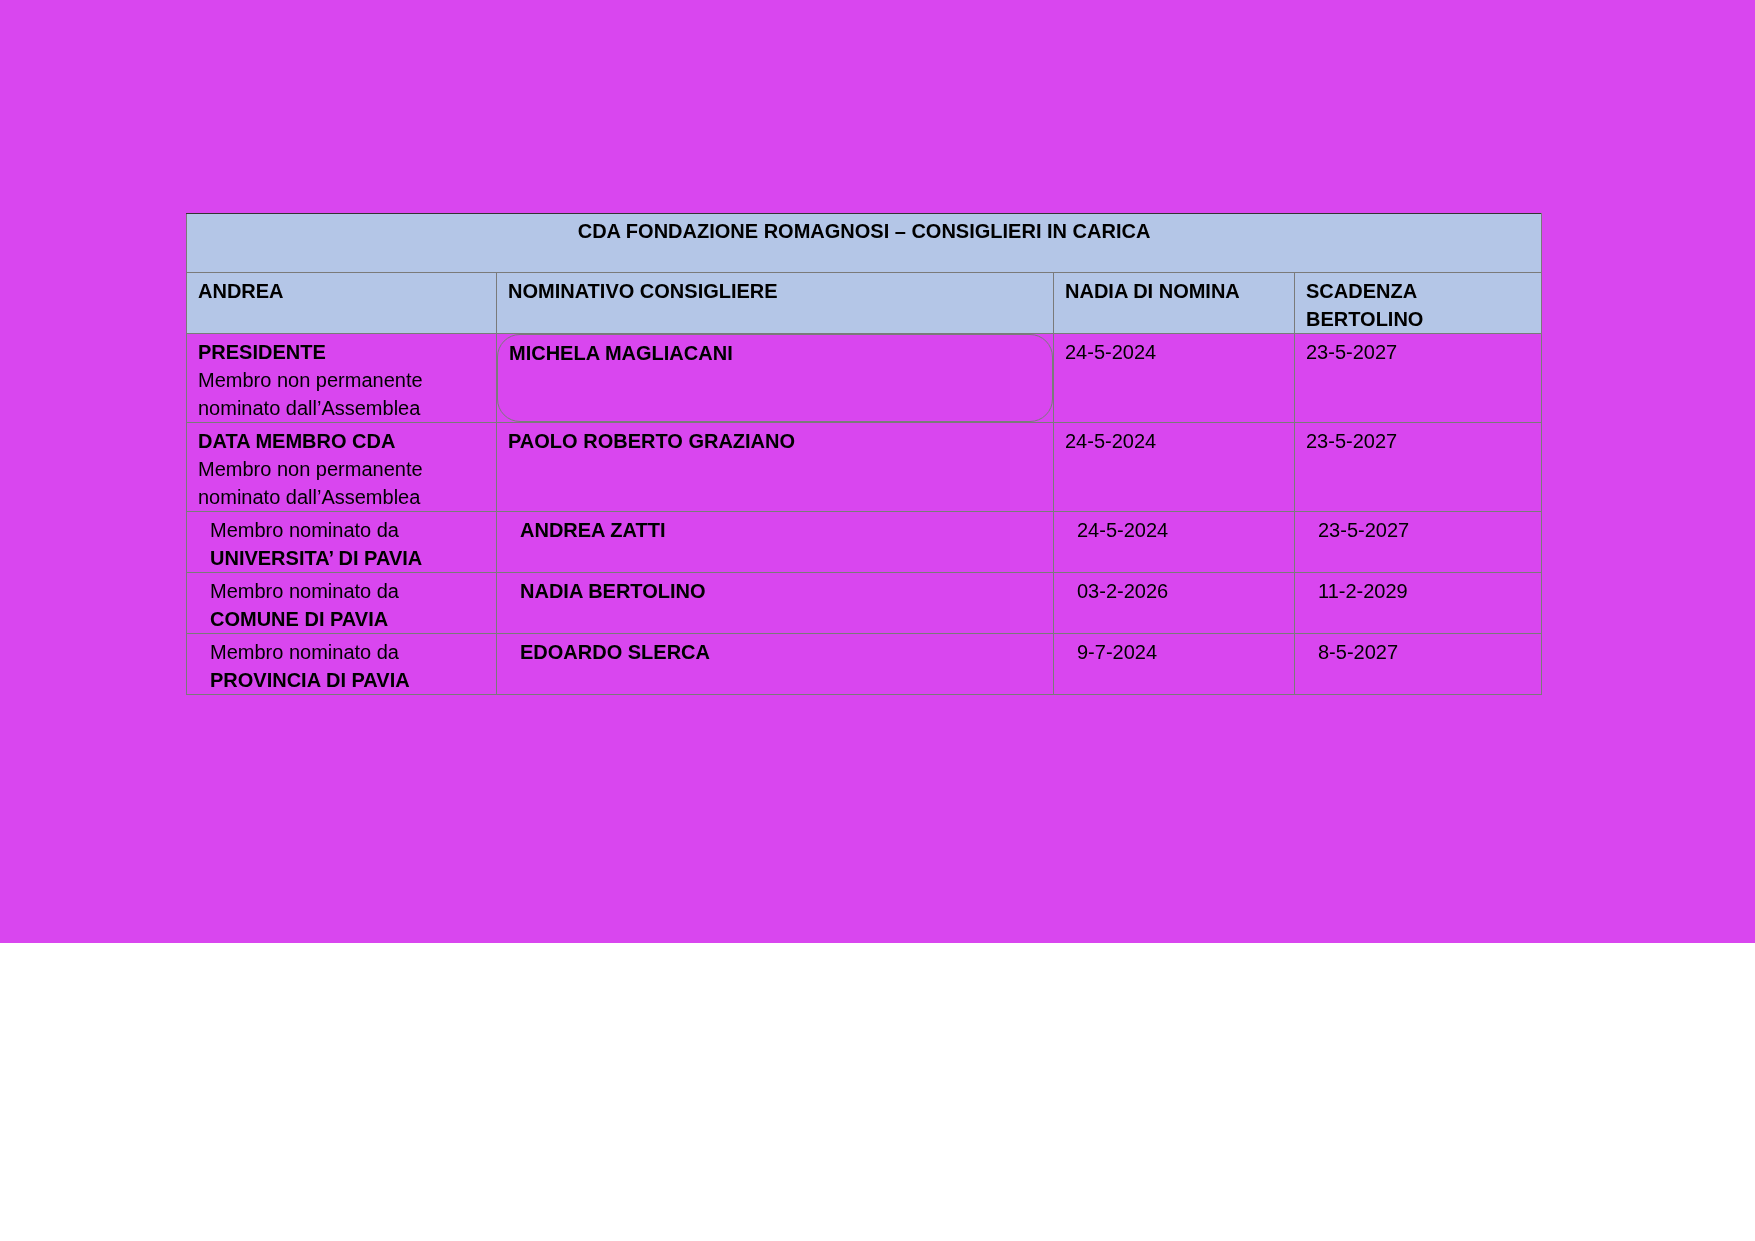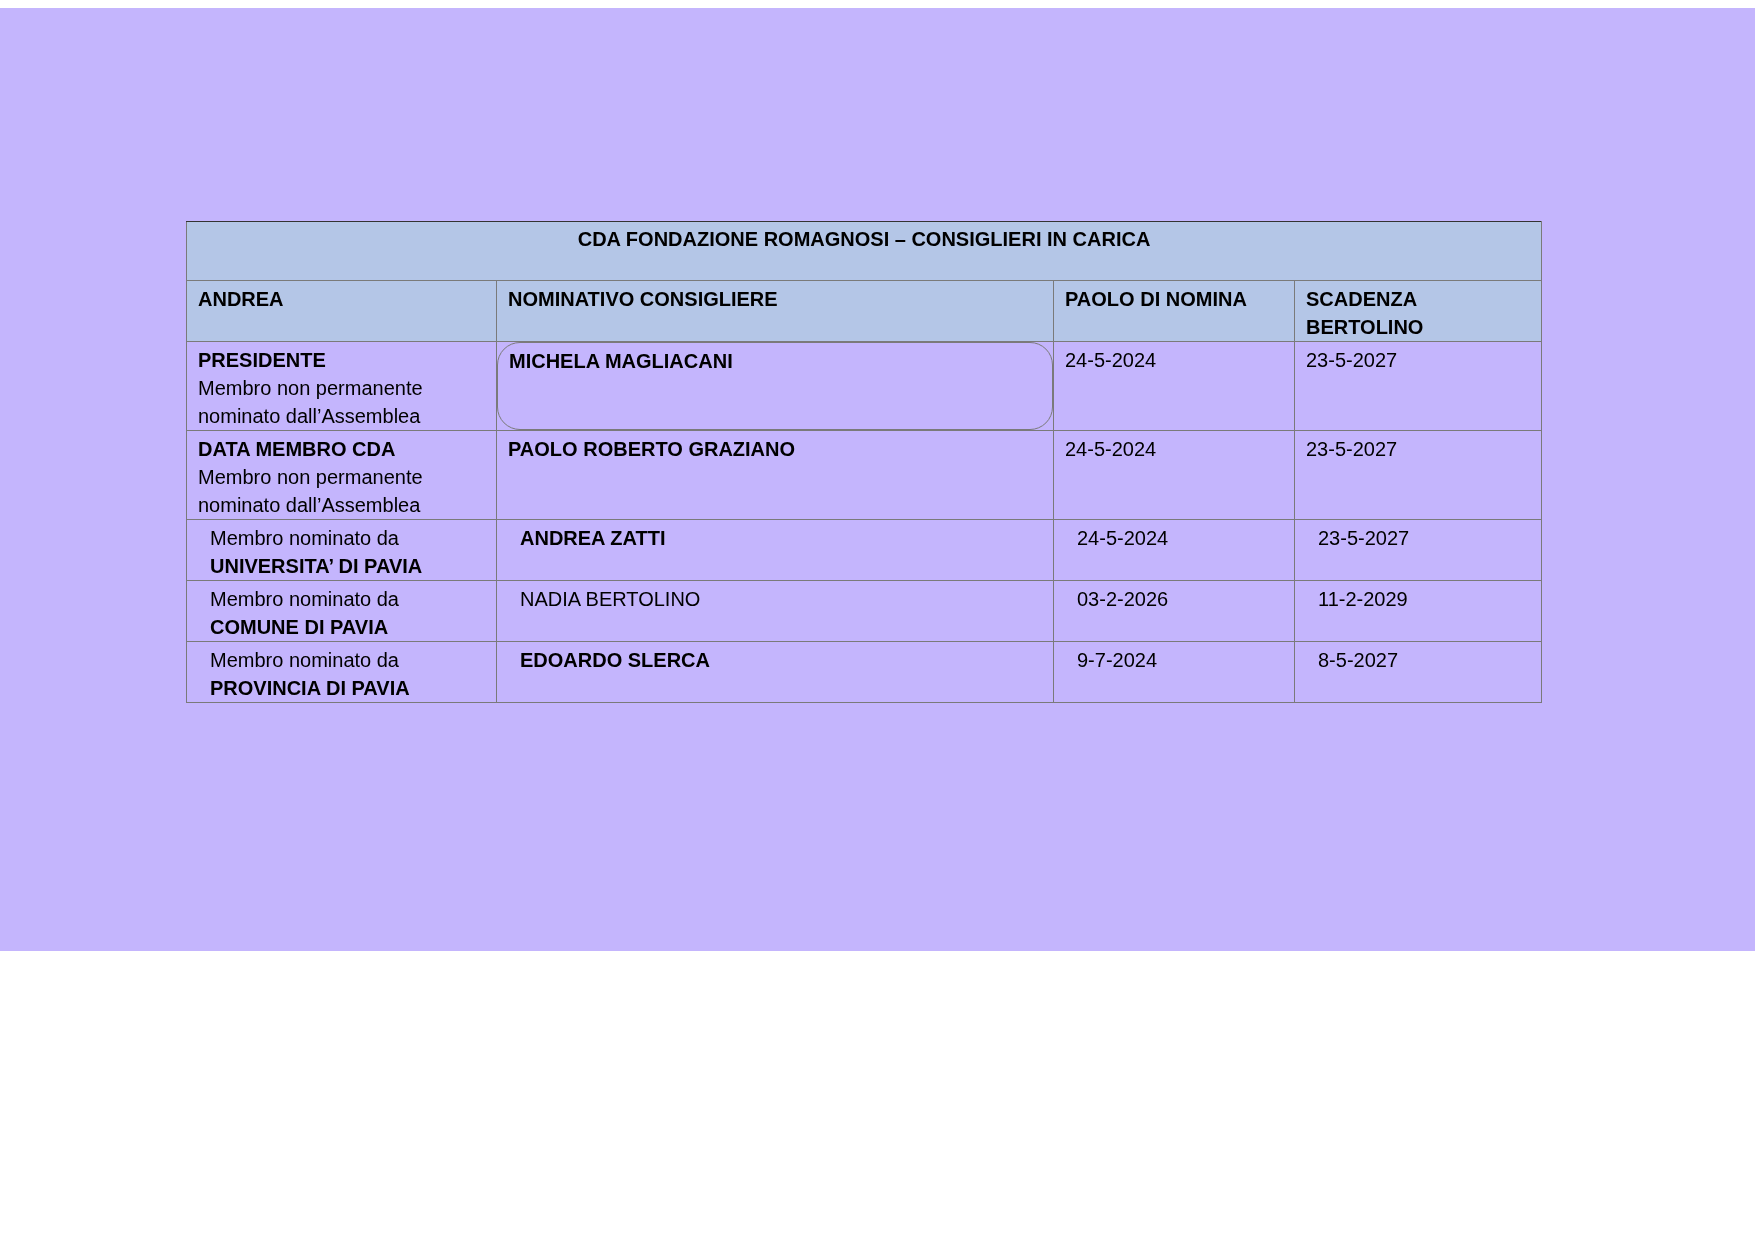--- a/index.html
+++ b/index.html
@@ -10,23 +10,23 @@
     body {
       width: 1755px;
       height: 1241px;
       position: relative;
       overflow: hidden;
       font-family: "Liberation Sans", "DejaVu Sans", sans-serif;
       color: #000000;
     }
     .page {
       position: absolute;
-      left: 0; top: 8px;
+      left: 0; top: 0;
       width: 1755px; height: 943px;
-      background: #c4b5fd;
+      background: #d946ef;
     }
     table.cda {
       position: absolute;
       left: 186px;
       top: 213px;
       width: 1355px;
       border-collapse: collapse;
       table-layout: fixed;
       font-size: 20px;
       line-height: 28px;
@@ -71,21 +71,21 @@
         <col class="c3">
         <col class="c4">
     </colgroup>
     <tbody>
         <tr class="title-row">
       <th colspan="4">CDA FONDAZIONE ROMAGNOSI – CONSIGLIERI IN CARICA</th>
     </tr>
     <tr class="head-row">
       <th>ANDREA</th>
       <th>NOMINATIVO CONSIGLIERE</th>
-      <th>PAOLO DI NOMINA</th>
+      <th>NADIA DI NOMINA</th>
       <th>SCADENZA BERTOLINO</th>
     </tr>
 
     <tr class="r3">
       <td>
         <span class="b">PRESIDENTE</span>
         <span class="n">Membro non permanente</span>
         <span class="n">nominato dall’Assemblea</span>
       </td>
       <td class="b" style="font-weight:bold">MICHELA MAGLIACANI</td>
@@ -112,21 +112,21 @@
       <td style="font-weight:bold">ANDREA ZATTI</td>
       <td>24-5-2024</td>
       <td>23-5-2027</td>
     </tr>
 
     <tr class="r2">
       <td>
         <span class="n">Membro nominato da</span>
         <span class="b">COMUNE DI PAVIA</span>
       </td>
-      <td style="font-weight:normal">NADIA BERTOLINO</td>
+      <td style="font-weight:bold">NADIA BERTOLINO</td>
       <td>03-2-2026</td>
       <td>11-2-2029</td>
     </tr>
 
     <tr class="r2">
       <td>
         <span class="n">Membro nominato da</span>
         <span class="b">PROVINCIA DI PAVIA</span>
       </td>
       <td style="font-weight:bold">EDOARDO SLERCA</td>

